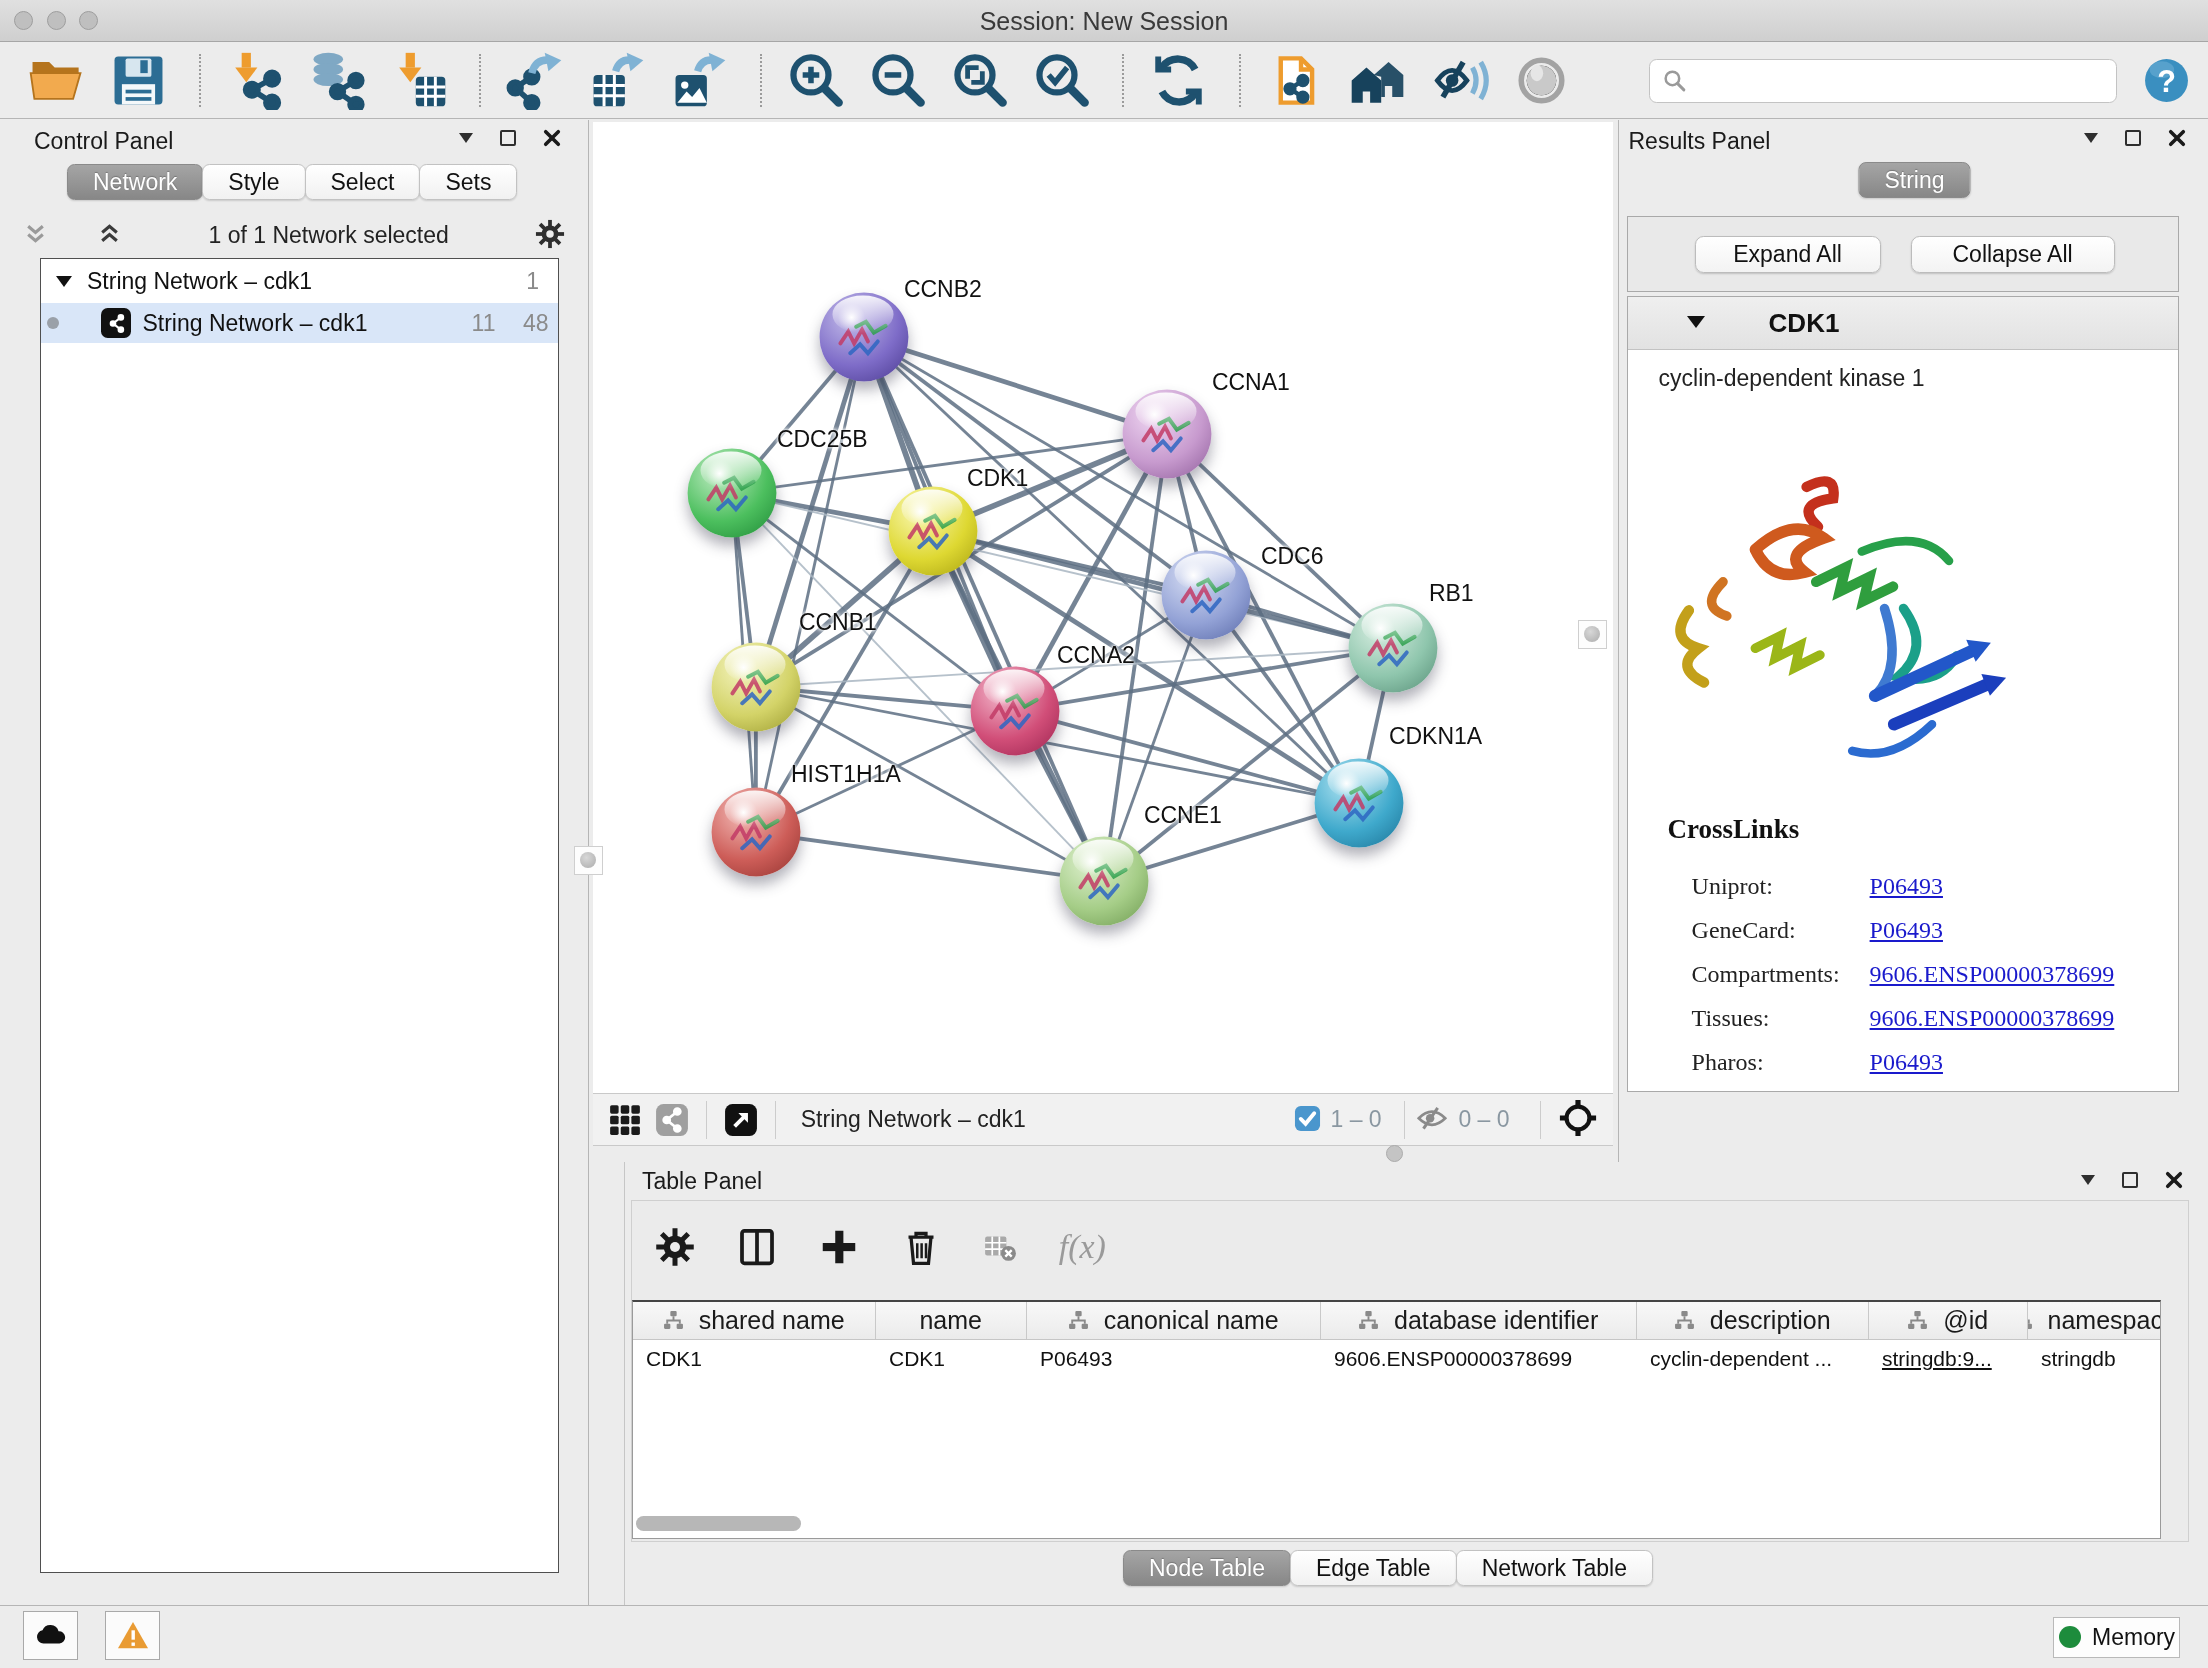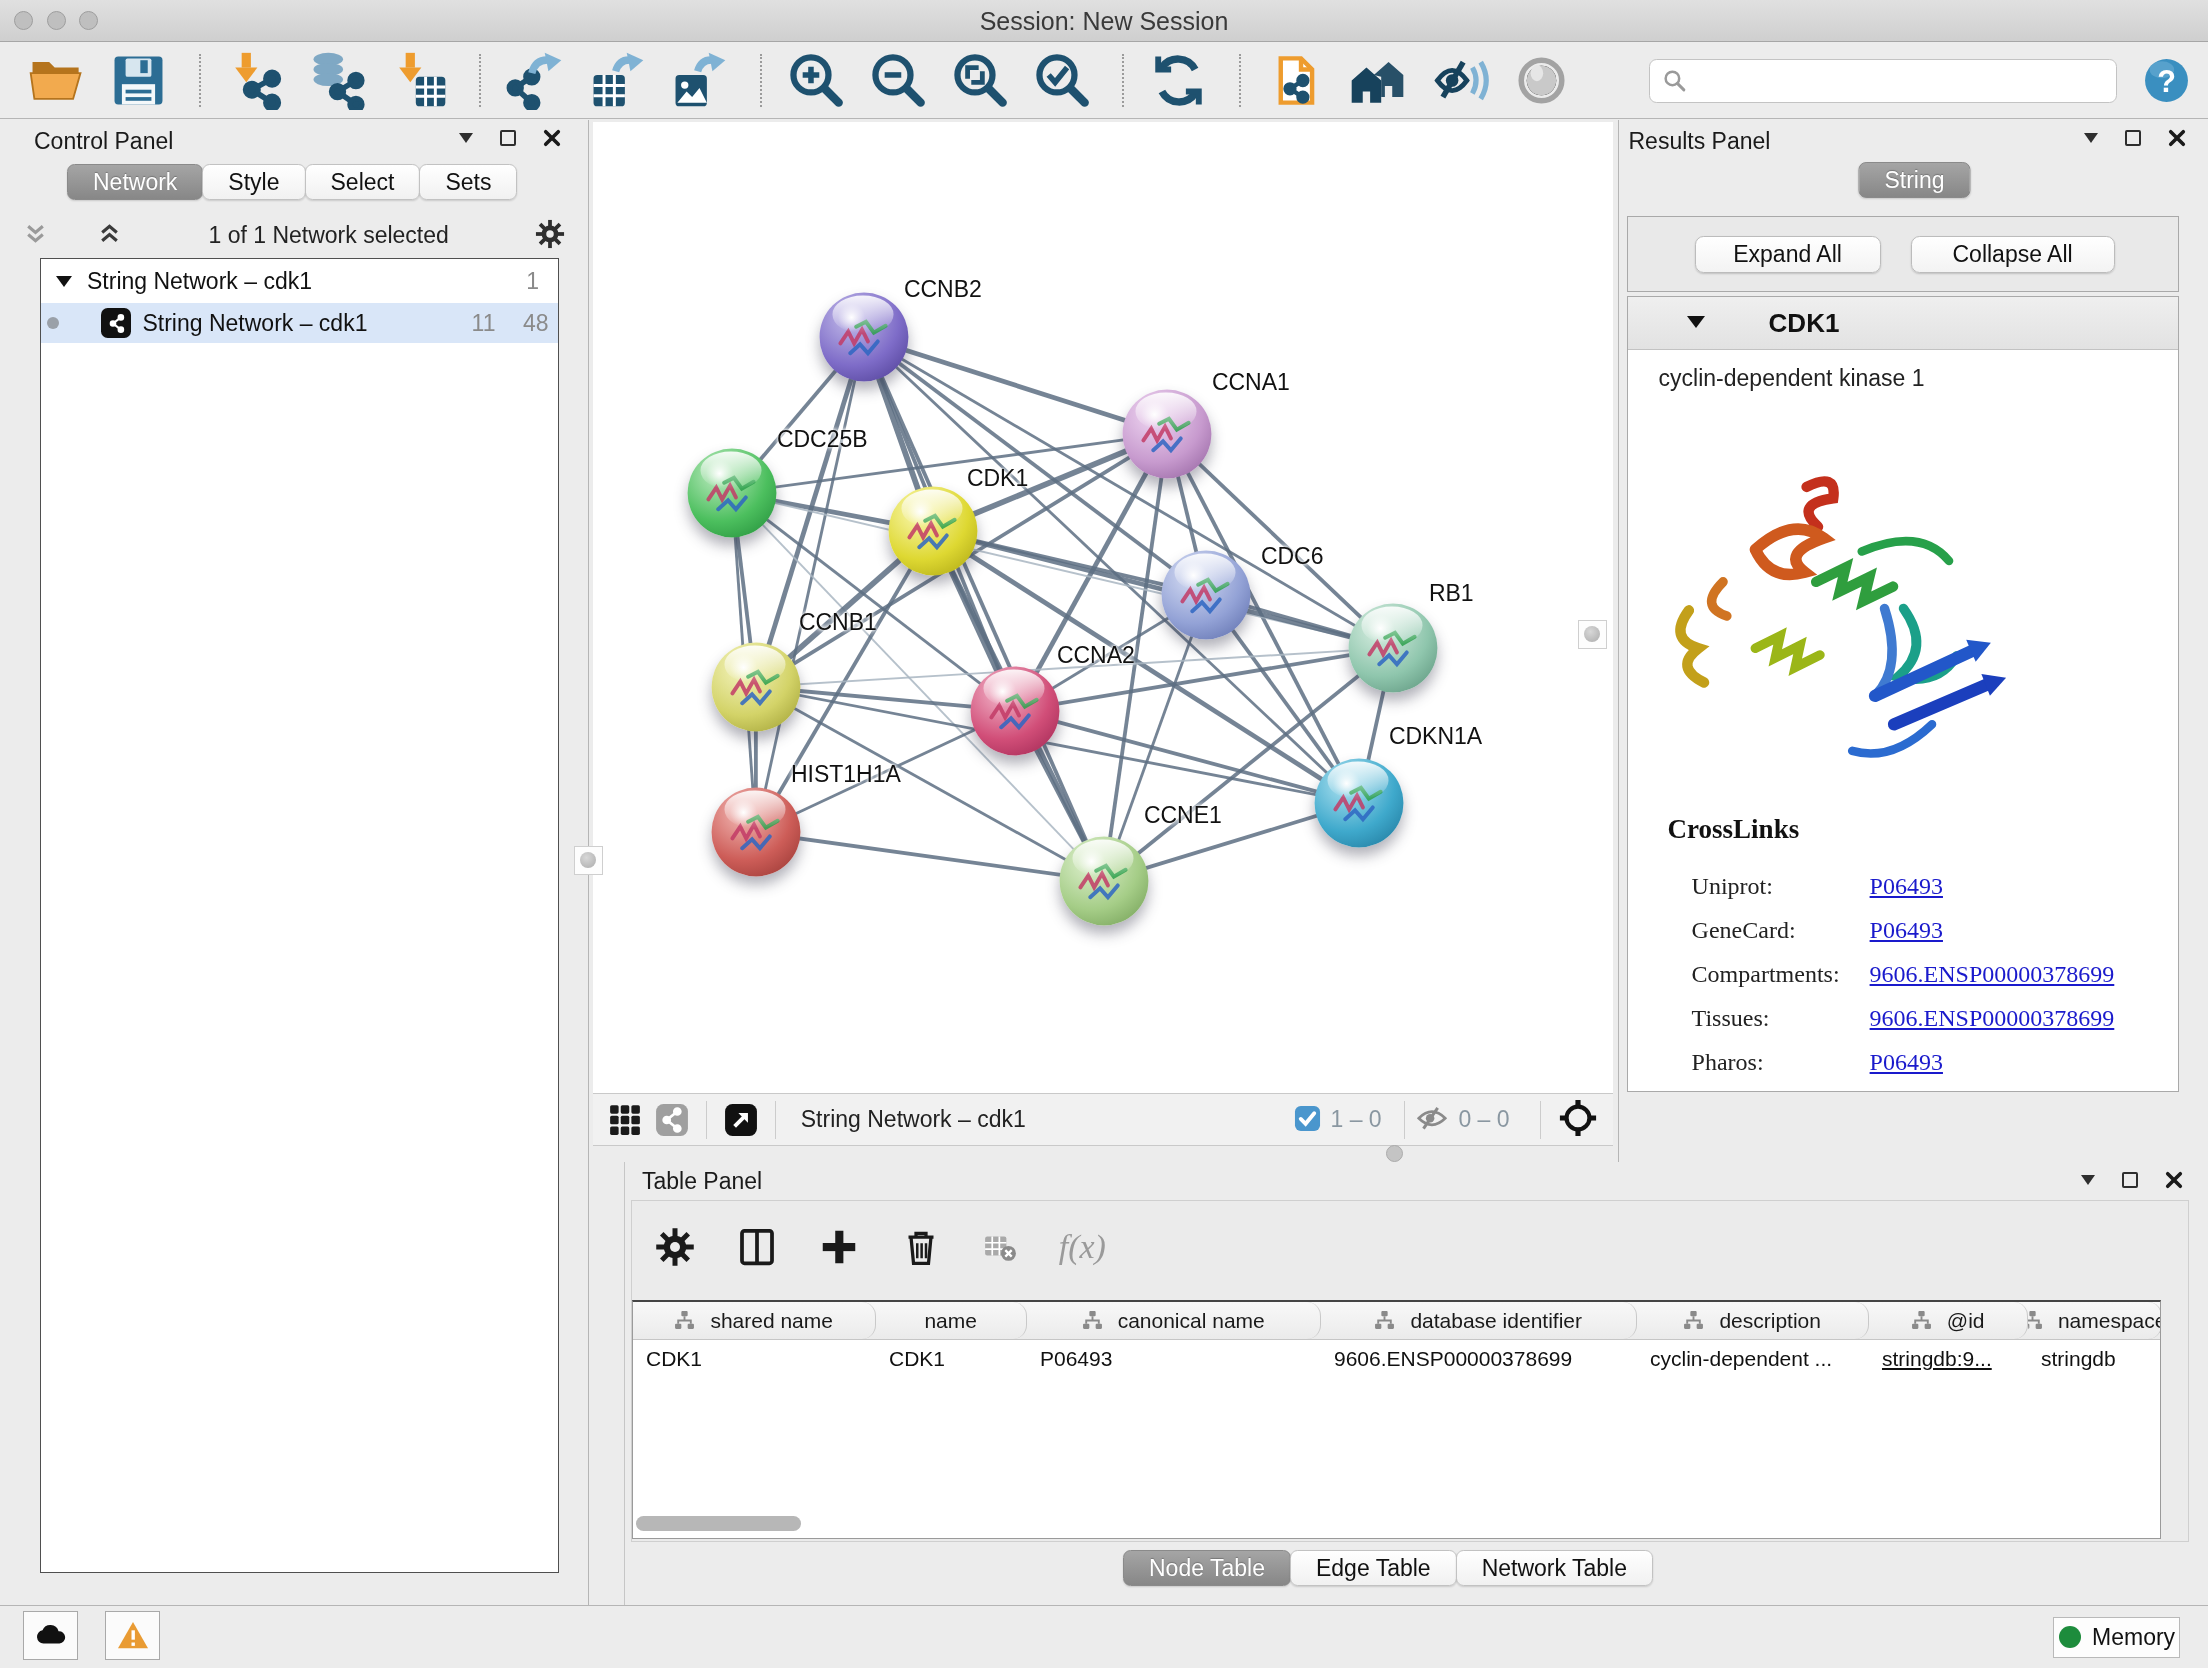--- a/index.html
+++ b/index.html
@@ -119,21 +119,21 @@
     background:#ebebeb; border:1px solid #cfcfcf; }
   .tp-tools { position:absolute; left:23px; top:17px; height:57px; display:flex; align-items:center; gap:42px; }
   .tp-tools .ti { width:40px; height:40px; }
   .tp-tools .ti svg { width:100%; height:100%; }
   .fx { font-family:"Liberation Serif",serif; font-style:italic; font-size:34px; color:#9a9a9a; }
   .tp-grid { position:absolute; left:0; top:99px; width:1529px; bottom:1.9px; background:#fff;
     border:1px solid #9a9a9a; border-top:2.9px solid #454545; overflow:hidden; }
   .tp-hrow { display:flex; height:38px; background:linear-gradient(#f8f8f8,#ebebeb);
     border-bottom:1px solid #c6c6c6; }
   .th { display:flex; align-items:center; justify-content:center; gap:15px;
-    border-right:1px solid #c9c9c9; font-size:21px; color:#1a1a1a; overflow:hidden; flex:0 0 auto;border-radius:14px; }
+    border-right:1px solid #c9c9c9; font-size:25px; color:#1a1a1a; overflow:hidden; flex:0 0 auto; }
   .tree-ico { width:21px; height:21px; fill:#8a8a8a; flex:0 0 auto; }
   .tp-drow { display:flex; height:38px; background:#fff; }
   .td { padding-left:13.3px; font-size:21px; color:#111; line-height:38px; overflow:hidden;
     white-space:nowrap; flex:0 0 auto; }
   .tp-hscroll { position:absolute; left:3.8px; bottom:7.6px; width:165px; height:14.3px;
     border-radius:7.6px; background:#b7b7b7; }
   .tp-tabs { position:absolute; left:498px; top:388px; display:flex; }
   
   .statusbar { position:absolute; left:0; right:0; bottom:0; height:63px; background:#ececec;
     border-top:1.9px solid #b5b5b5; }

